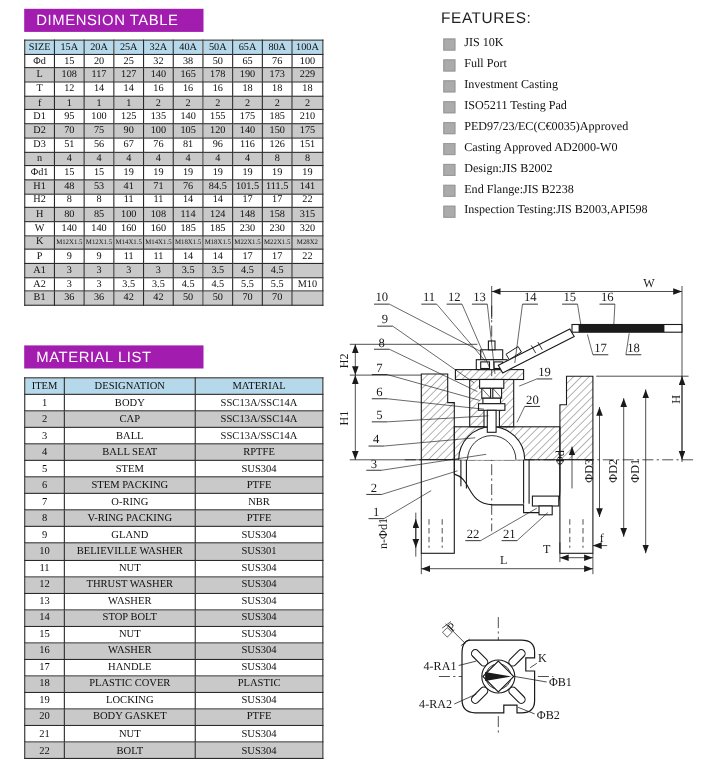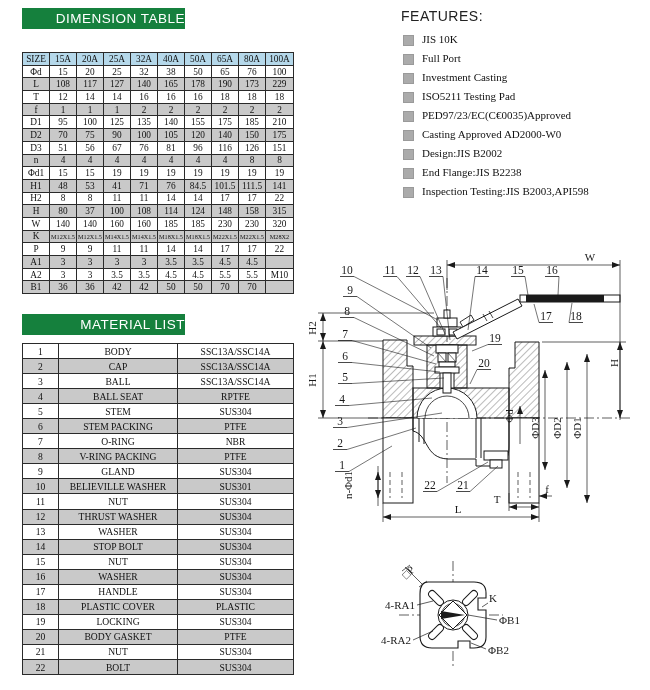--- a/index.html
+++ b/index.html
@@ -1,26 +1,26 @@
 <!DOCTYPE html>
 <html><head>
 <meta charset="utf-8">
 <style>
   html,body{margin:0;padding:0;background:#e8e8e8;}
   .sheet{position:relative;width:650px;height:690px;background:#ffffff;overflow:hidden;
          font-family:"Liberation Serif",serif;color:#111;}
-  .bar{position:absolute;left:22px;width:163px;height:21px;background:#15803d;color:#ffffff;
+  .bar{position:absolute;left:22px;width:163px;height:21px;background:#a21caf;color:#ffffff;
        font-family:"Liberation Sans",sans-serif;font-size:13.5px;line-height:21px;
-       padding-left:11px;letter-spacing:.5px;box-sizing:border-box;text-align:right;}
+       padding-left:11px;letter-spacing:.5px;box-sizing:border-box;}
   #bar-dim{top:8px;}
   #bar-mat{top:314px;}
   table{position:absolute;left:22px;border-collapse:collapse;table-layout:fixed;background:#fff;}
   td,th{border:1px solid #2a2a2a;text-align:center;vertical-align:middle;padding:0;
         font-weight:normal;overflow:hidden;white-space:nowrap;}
-  #dim-table{top:52px;width:271px;font-size:9.3px;}
+  #dim-table{top:36px;width:271px;font-size:9.3px;}
   #dim-table tr{height:12.7px;}
   #mat-table{top:343px;width:271px;font-size:9.6px;}
   #mat-table tr{height:15.05px;}
   .hdr{background:#b5d8ea;}
   .g{background:#c9c9c9;}
   .tiny{font-size:6.2px;}
   .features{position:absolute;left:357px;top:8px;width:290px;margin-left:44px;}
   .features-title{font-family:"Liberation Sans",sans-serif;font-size:14px;color:#222;
                   letter-spacing:.5px;}
   .features ul{list-style:none;margin:8px 0 0 0;padding:0;}
@@ -194,21 +194,21 @@
           <td>11</td>
           <td>14</td>
           <td>14</td>
           <td>17</td>
           <td>17</td>
           <td>22</td>
         </tr>
         <tr class="g">
           <td>H</td>
           <td>80</td>
-          <td>37</td>
+          <td>85</td>
           <td>100</td>
           <td>108</td>
           <td>114</td>
           <td>124</td>
           <td>148</td>
           <td>158</td>
           <td>315</td>
         </tr>
         <tr>
           <td>W</td>
@@ -287,20 +287,25 @@
 
   <div class="bar" id="bar-mat">MATERIAL LIST</div>
 
   <table id="mat-table">
     <colgroup>
       <col style="width:36px">
         <col style="width:119px">
         <col style="width:116px">
     </colgroup>
     <tbody>
+        <tr>
+          <th class="hdr">ITEM</th>
+          <th class="hdr">DESIGNATION</th>
+          <th class="hdr">MATERIAL</th>
+        </tr>
         <tr>
           <td>1</td>
           <td>BODY</td>
           <td>SSC13A/SSC14A</td>
         </tr>
         <tr class="g">
           <td>2</td>
           <td>CAP</td>
           <td>SSC13A/SSC14A</td>
         </tr>

